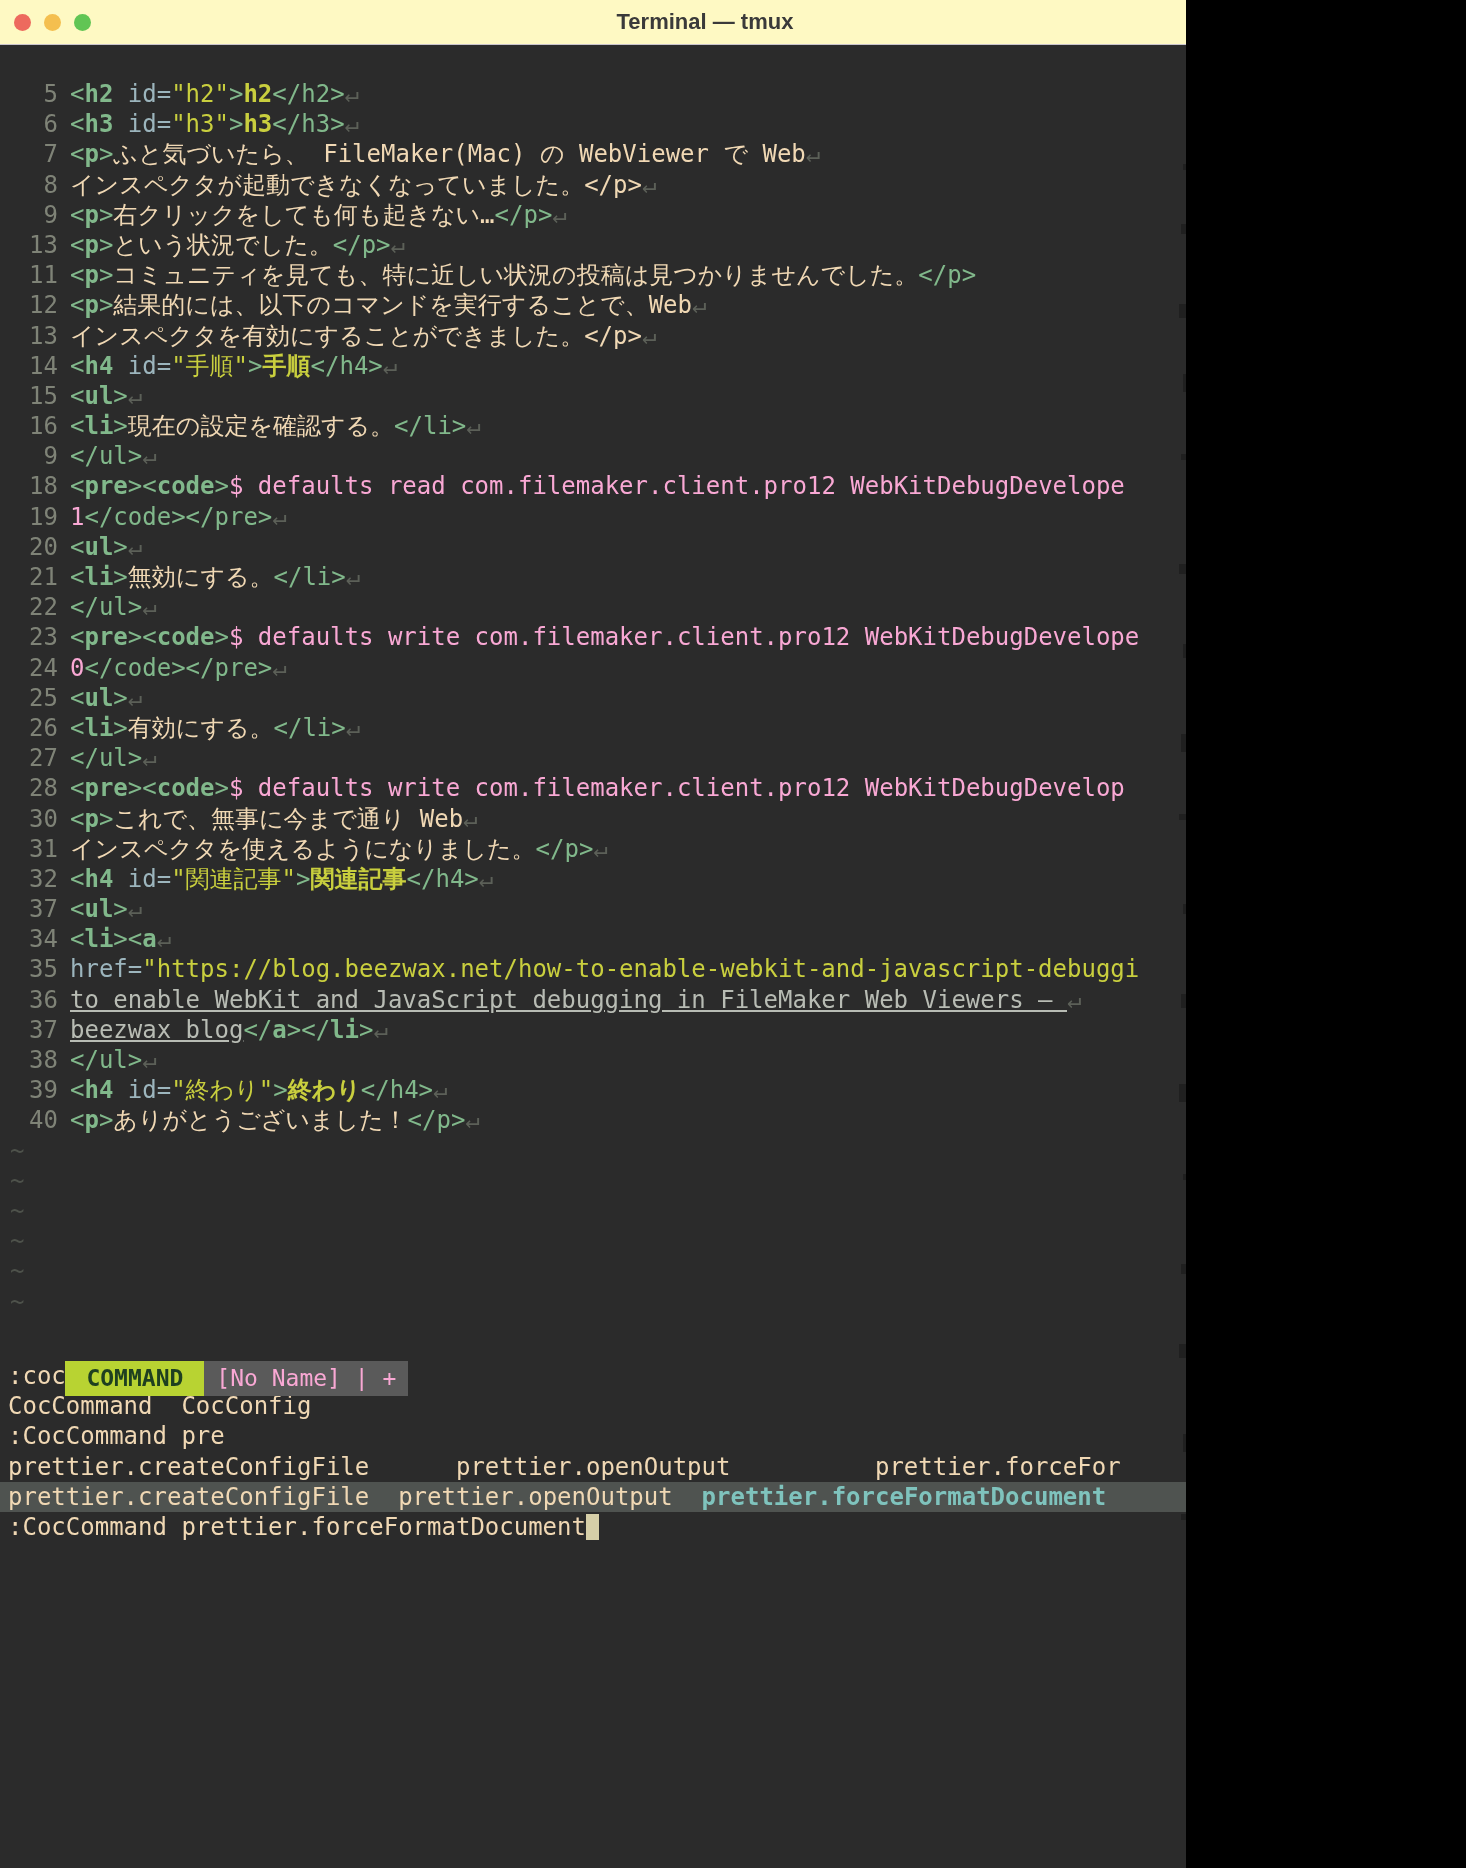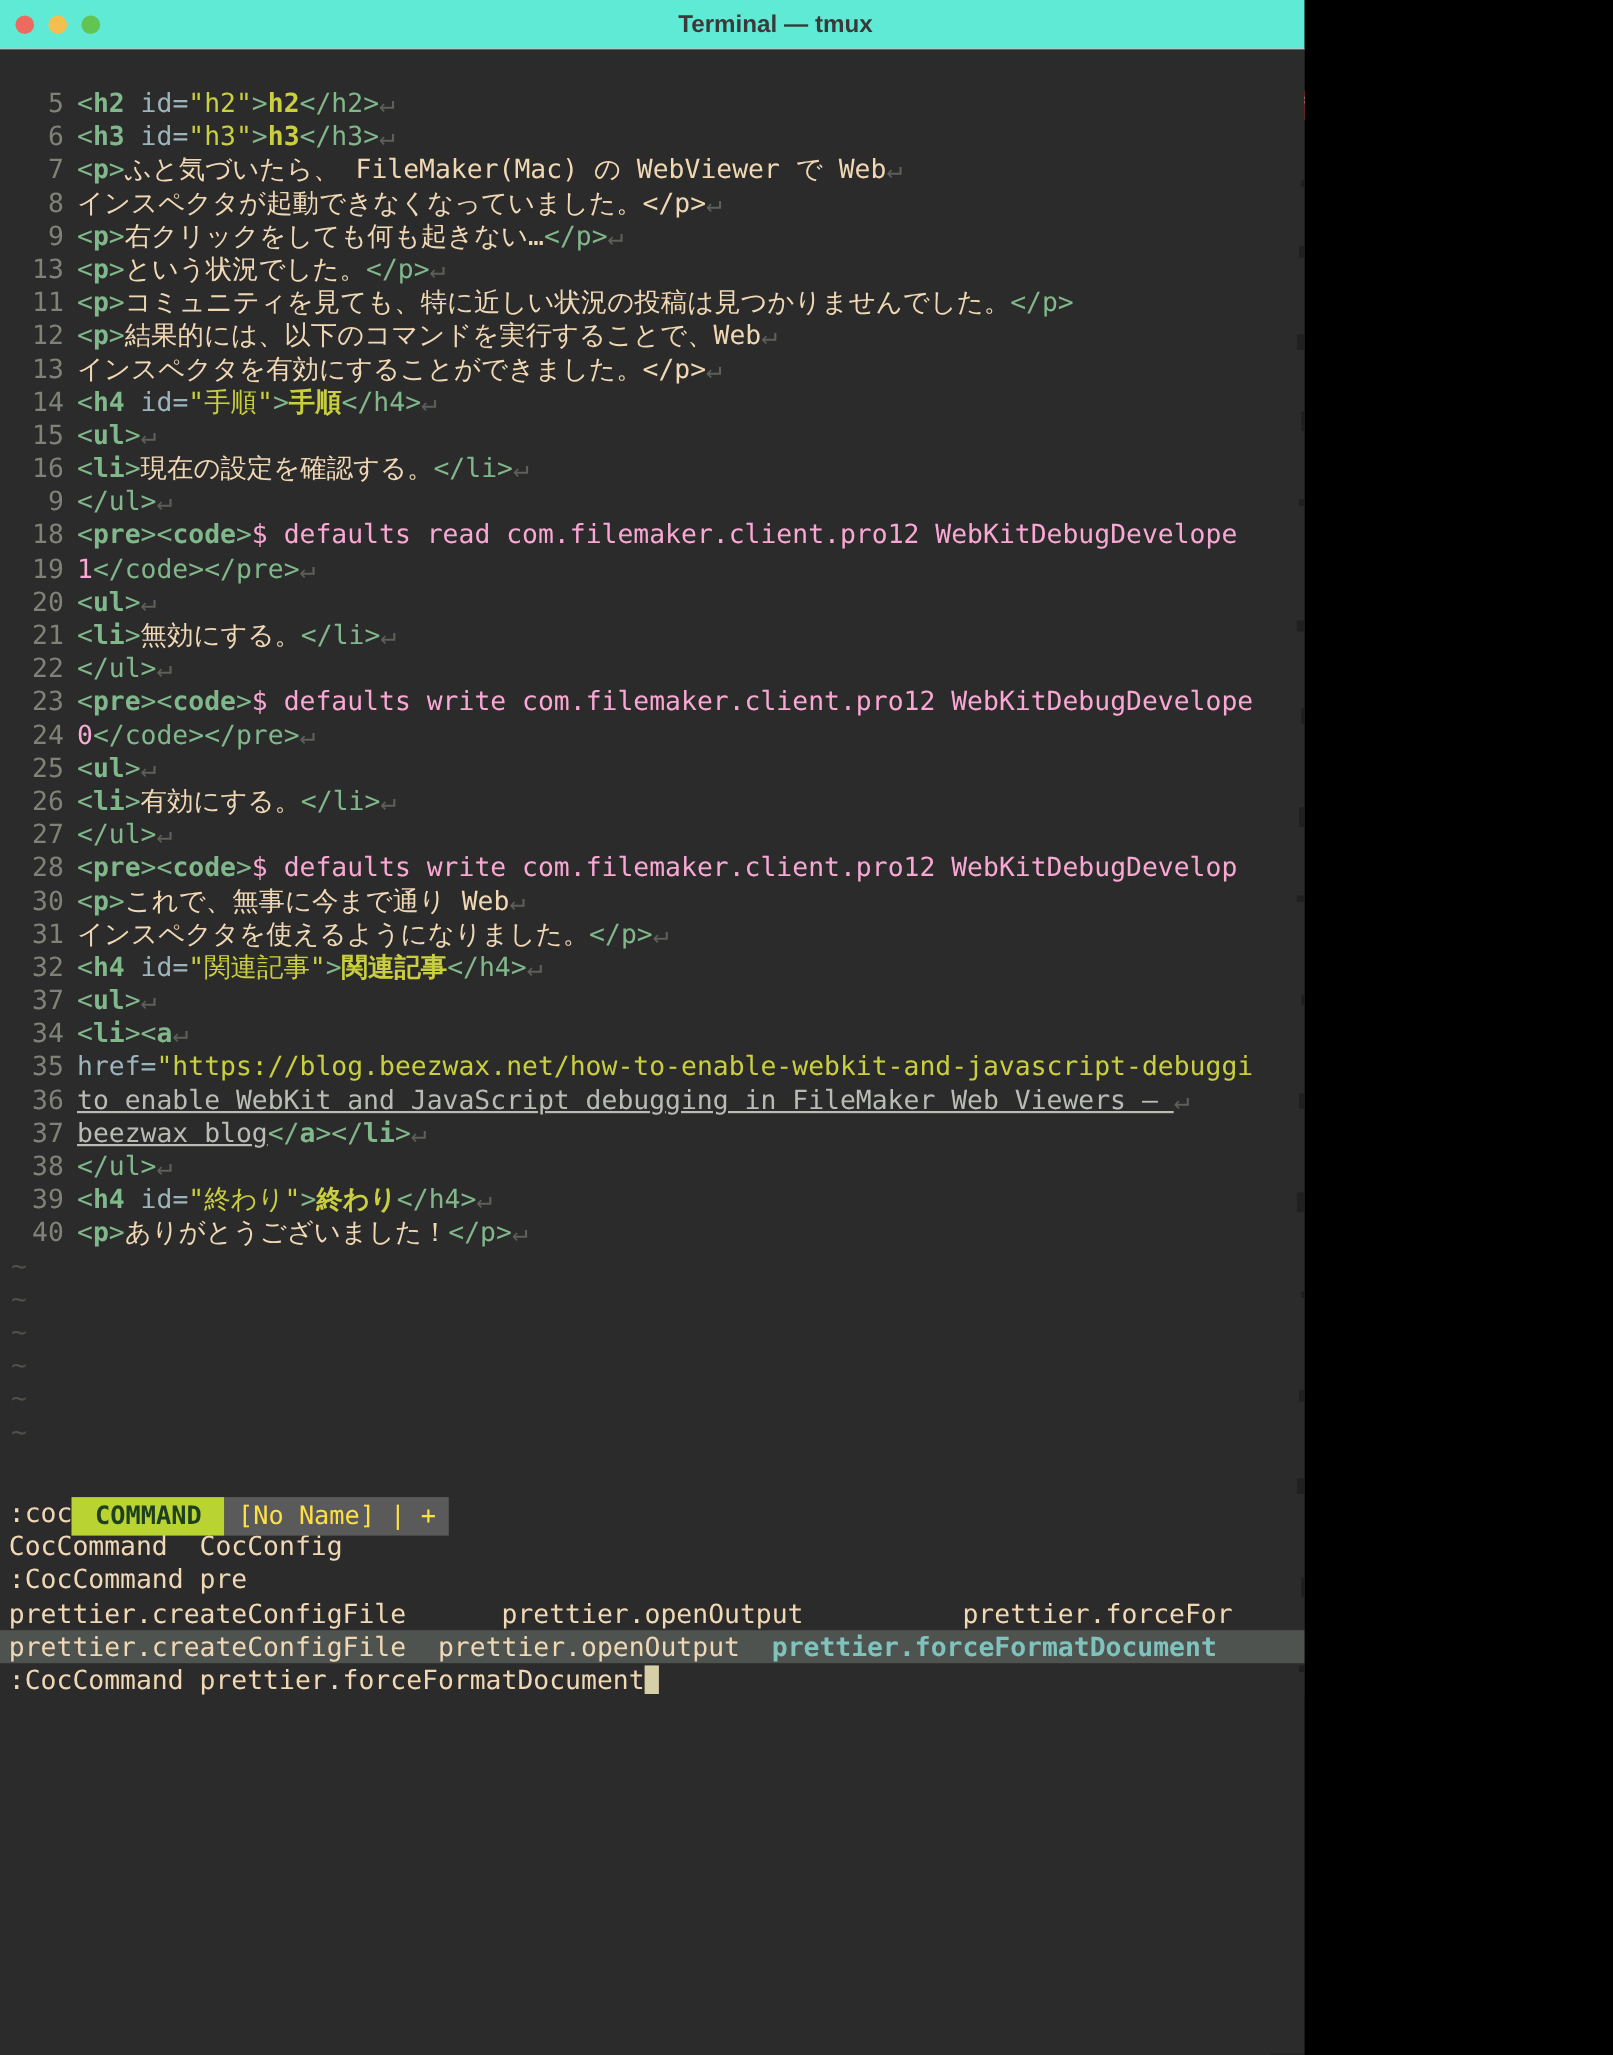--- a/index.html
+++ b/index.html
@@ -17,21 +17,21 @@
     position: absolute;
     left: 0; top: 0;
     width: 1186px;
     height: 1868px;
     background: #2b2b2b;
     overflow: hidden;
   }
   #titlebar {
     position: relative;
     height: 44px;
-    background: #5eead4;
+    background: #fef9c3;
     border-bottom: 1px solid #c9c4cc;
   }
   .traffic {
     position: absolute;
     top: 14px;
     width: 17px; height: 17px;
     border-radius: 50%;
   }
   #tl-close  { left: 14px;  background: #ed6a5e; }
   #tl-min    { left: 44px;  background: #f4bf4f; }
@@ -121,21 +121,21 @@
     background: #b8d332;
     color: #1e4020;
     font-weight: bold;
     padding: 0 21px;
     margin-left: 10px;
     height: 35px;
   }
   #air-file {
     display: inline-block;
     background: #5a5a5a;
-    color: #fde047;
+    color: #f9a8d4;
     padding: 0 12px;
     height: 35px;
   }
 
   
   #cmdarea {
     background: #2b2b2b;
     font-size: 24px;
   }
   .cmdline {

